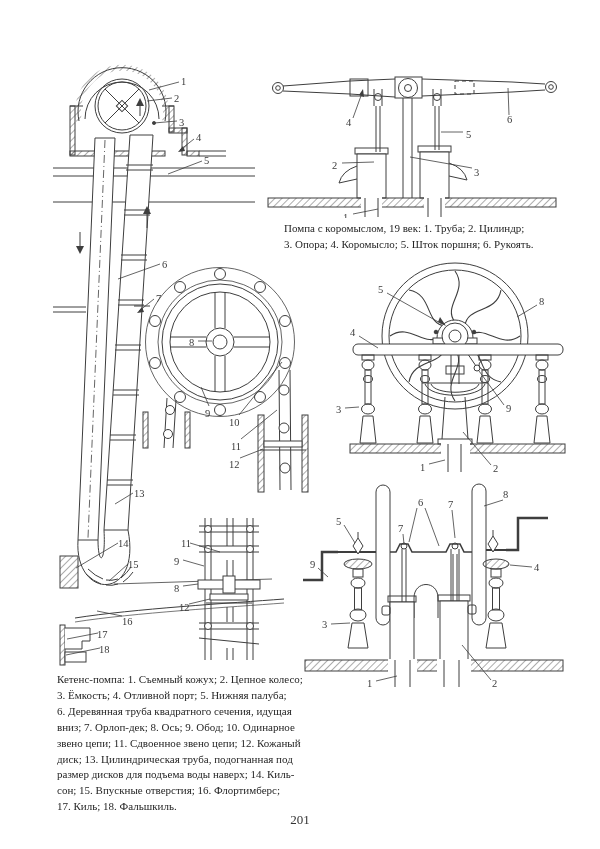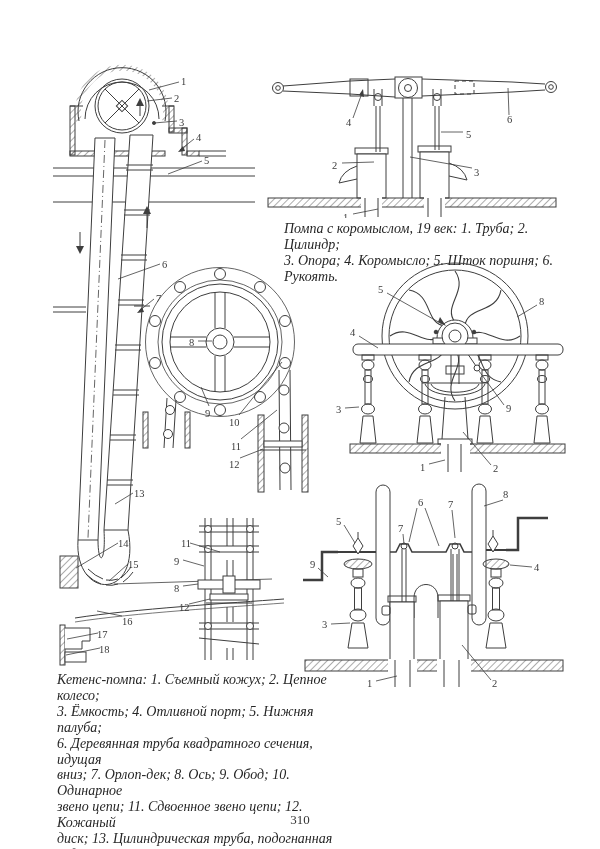--- a/index.html
+++ b/index.html
@@ -1,20 +1,20 @@
 <!DOCTYPE html>
 <html><head>
 <meta charset="utf-8">
 <style>
   html,body{margin:0;padding:0;background:#e8e8e8;}
   .page{position:relative;width:600px;height:849px;background:#ffffff;overflow:hidden;
         font-family:"Liberation Serif","DejaVu Serif",serif;color:#2e2e2e;}
   .fig{position:absolute;}
-  .caption{position:absolute;font-size:14px;line-height:15.9px;white-space:pre-line;
-           color:#262626;text-align:left;font-style:italic;}
+  .caption{position:absolute;font-size:11px;line-height:15.9px;white-space:pre-line;
+           color:#262626;text-align:left;}
   .page-number{position:absolute;left:0;width:600px;text-align:center;font-size:13px;color:#333;}
   svg text{font-family:"Liberation Serif","DejaVu Serif",serif;font-size:10.5px;fill:#3a3a3a;}
 </style>
 </head>
 <body>
 
 <div class="page">
 
   <svg class="fig" style="left:52px;top:60px" width="260" height="618" viewBox="0 0 260 618">
     <defs>
@@ -515,15 +515,15 @@
   <div class="caption" style="left:57px;top:672px;width:296px">Кетенс-помпа: 1. Съемный кожух; 2. Цепное колесо;
 3. Ёмкость; 4. Отливной порт; 5. Нижняя палуба;
 6. Деревянная труба квадратного сечения, идущая
 вниз; 7. Орлоп-дек; 8. Ось; 9. Обод; 10. Одинарное
 звено цепи; 11. Сдвоенное звено цепи; 12. Кожаный
 диск; 13. Цилиндрическая труба, подогнанная под
 размер дисков для подъема воды наверх; 14. Киль-
 сон; 15. Впускные отверстия; 16. Флортимберс;
 17. Киль; 18. Фальшкиль.</div>
 
-  <div class="page-number" style="top:812px">310</div>
+  <div class="page-number" style="top:812px">201</div>
 
 </div>
 
 </body></html>

